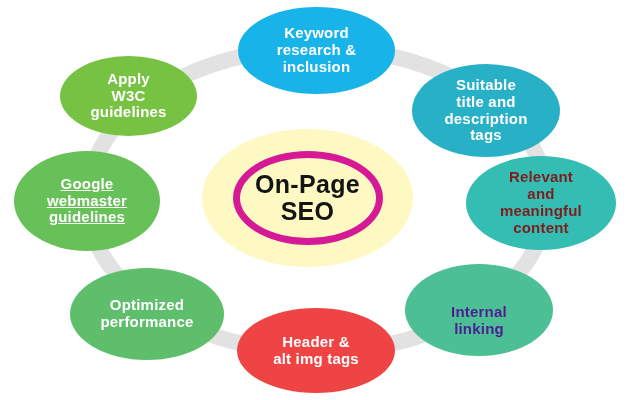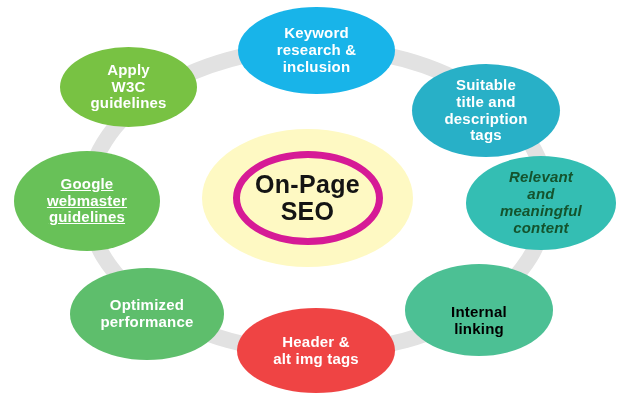--- a/index.html
+++ b/index.html
@@ -44,21 +44,21 @@
     white-space: pre-line;
     letter-spacing: 0.2px;
   }
   .n1 { left: 238px; top: 7px;   width: 157px; height: 87px; }
   .n2 { left: 412px; top: 64px;  width: 148px; height: 93px; }
   .n3 { left: 466px; top: 156px; width: 150px; height: 94px; }
   .n4 { left: 405px; top: 264px; width: 148px; height: 92px; }
   .n5 { left: 237px; top: 308px; width: 158px; height: 85px; }
   .n6 { left: 70px;  top: 268px; width: 154px; height: 92px; }
   .n7 { left: 14px;  top: 151px; width: 146px; height: 100px; }
-  .n8 { left: 60px;  top: 47px;  width: 137px; height: 80px; }
+  .n8 { left: 60px;  top: 56px;  width: 137px; height: 80px; }
   
   .hub {
     position: absolute;
     left: 202px;
     top: 129px;
     width: 211px;
     height: 138px;
     border-radius: 50%;
     display: flex;
     align-items: center;
@@ -99,28 +99,28 @@
   </div>
 
   <div class="node n2" style="background-color: rgb(40, 176, 199);">
     <span class="node-label" style="color: rgb(255, 255, 255);">Suitable
 title and
 description
 tags</span>
   </div>
 
   <div class="node n3" style="background-color: rgb(52, 190, 179);">
-    <span class="node-label" style="color: #14532d; font-style: italic;">Relevant
+    <span class="node-label" style="color: #7f1d1d;">Relevant
 and
 meaningful
 content</span>
   </div>
 
   <div class="node n4" style="background-color: rgb(76, 192, 148);">
-    <span class="node-label" style="color: #000000; margin-top: 22px;">Internal
+    <span class="node-label" style="color: #4c1d95; margin-top: 22px;">Internal
 linking</span>
   </div>
 
   <div class="node n5" style="background-color: #ef4444;">
     <span class="node-label" style="color: rgb(255, 255, 255);">Header &amp;
 alt img tags</span>
   </div>
 
   <div class="node n6" style="background-color: rgb(94, 190, 108);">
     <span class="node-label" style="color: rgb(255, 255, 255);">Optimized

